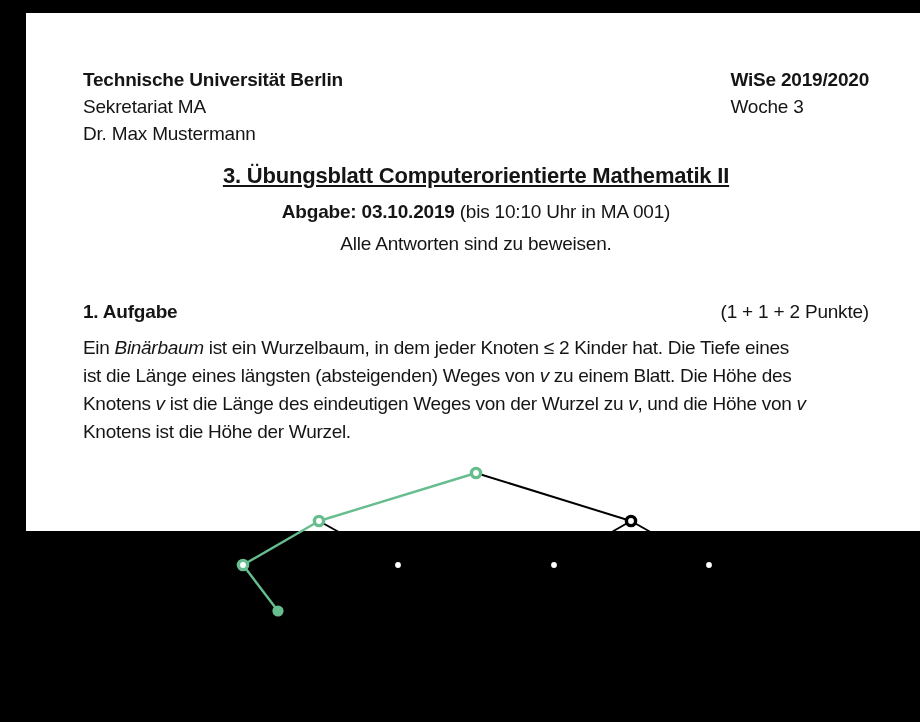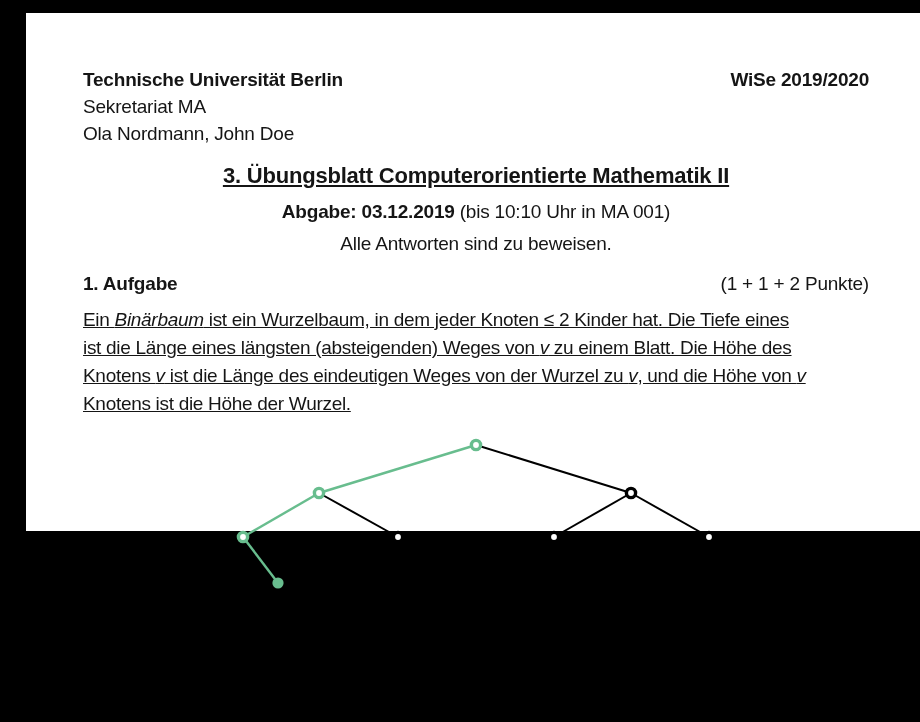--- a/index.html
+++ b/index.html
@@ -27,51 +27,52 @@
 
   
   .sheet-title { margin-top:16px; text-align:center; font-size:22px; line-height:26px; font-weight:bold; letter-spacing:-0.2px;text-decoration:underline; }
   .due-line   { margin-top:12px; text-align:center; font-size:19px; line-height:22px; letter-spacing:-0.2px; }
   .due-line .b { font-weight:bold; }
   .note-line  { margin-top:10px; text-align:center; font-size:19px; line-height:22px; font-weight:normal; letter-spacing:-0.2px; }
 
   
   .exercise-row { margin-top:17px; display:flex; justify-content:space-between; align-items:baseline; font-size:19px; line-height:24px;gap:16px; }
   .exercise-label { font-weight:bold; letter-spacing:-0.2px; }
-  .exercise-points { letter-spacing:-0.2px; }
+  .exercise-points { letter-spacing:-0.2px;margin-top:28px; }
 
   
-  .paragraph { margin-top:10px; font-size:19px; line-height:28px; letter-spacing:-0.3px;text-decoration:underline; }
+  .paragraph { margin-top:10px; font-size:19px; line-height:28px; letter-spacing:-0.3px; }
   .pline { display:block; }
   .it { font-style:italic; }
 
   
   .tree-wrap { margin-top:17px; height:170px; position:relative; }
   .tree-wrap svg { display:block; }
 </style>
 </head>
 <body>
 
 <div class="page">
   <div class="content">
 
     <div class="header-row">
       <div class="header-left">
           <div class="hline b">Technische Universität Berlin</div>
           <div class="hline">Sekretariat MA</div>
-          <div class="hline">Ola Nordmann, John Doe</div>
+          <div class="hline">Dr. Max Mustermann</div>
         </div>
       <div class="header-right">
           <div class="hline b">WiSe 2019/2020</div>
+          <div class="hline">Woche 3</div>
         </div>
     </div>
 
     <div class="sheet-title">3. Übungsblatt Computerorientierte Mathematik II</div>
 
-    <div class="due-line"><span class="b">Abgabe: 03.12.2019</span><span> (bis 10:10 Uhr in MA 001)</span></div>
+    <div class="due-line"><span class="b">Abgabe: 03.10.2019</span><span> (bis 10:10 Uhr in MA 001)</span></div>
 
     <div class="note-line">Alle Antworten sind zu beweisen.</div>
 
     <div class="exercise-row">
       <span class="exercise-label">1. Aufgabe</span>
       <span class="exercise-points">(1 + 1 + 2 Punkte)</span>
     </div>
 
     <div class="paragraph">
         <div class="pline"><span>Ein </span><span class="it">Binärbaum</span><span> ist ein Wurzelbaum, in dem jeder Knoten ≤ 2 Kinder hat. Die Tiefe eines</span></div>

